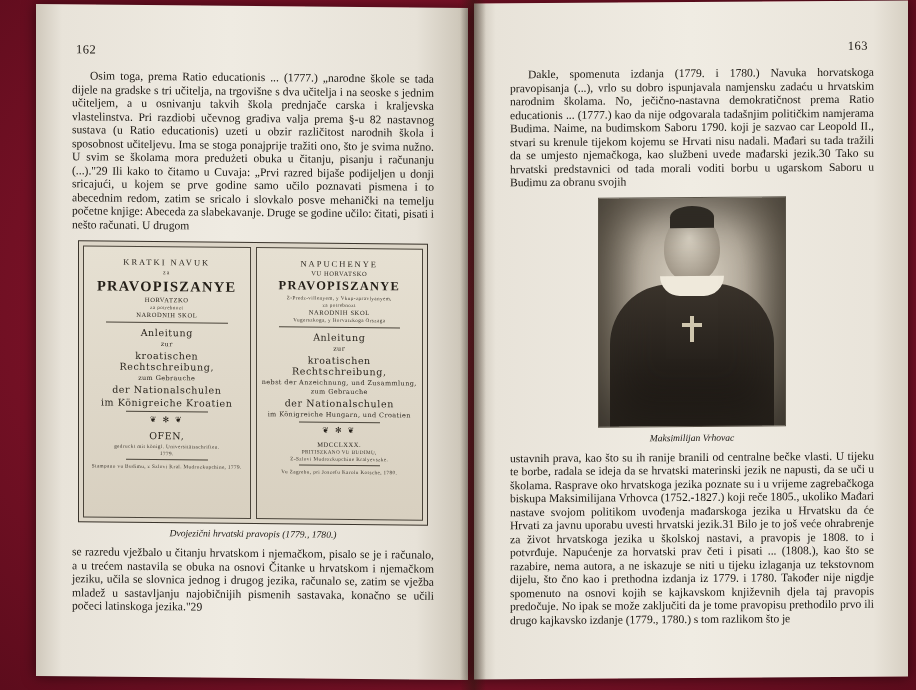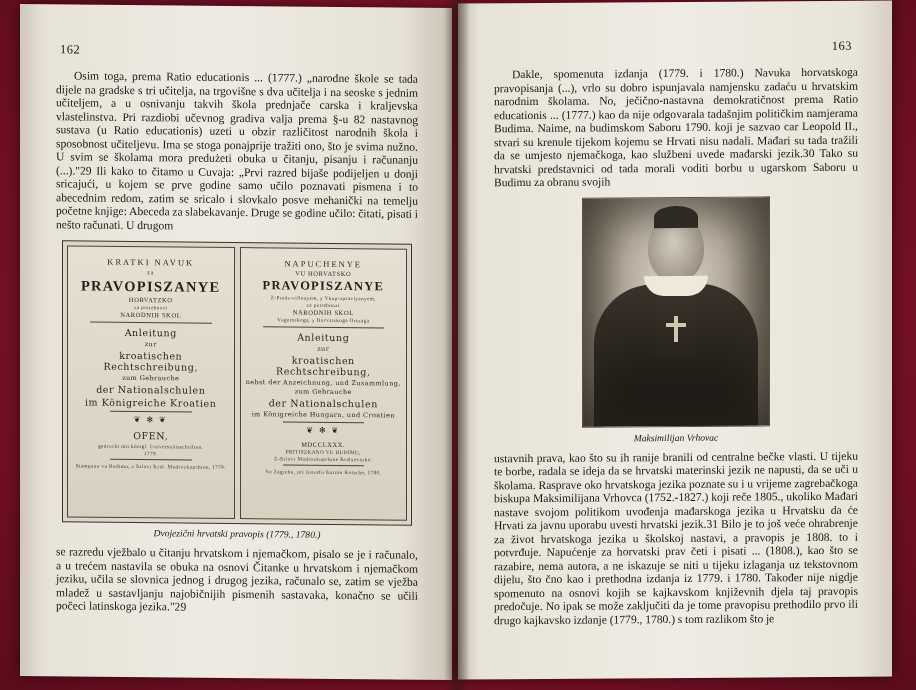--- a/index.html
+++ b/index.html
@@ -15,21 +15,21 @@
   }
   .photo {
     position: absolute;
     inset: 0;
     background:
       radial-gradient(ellipse at 50% 45%, #9c2038 0%, #7d1228 55%, #5c0c1c 100%);
   }
   
   .book {
     position: absolute;
-    left: 6px;
+    left: 22px;
     top: 0px;
     width: 890px;
     height: 690px;
   }
   .page {
     position: absolute;
     background: #e9e4da;
     box-shadow: 0 0 14px rgba(0,0,0,0.55);
   }
   

